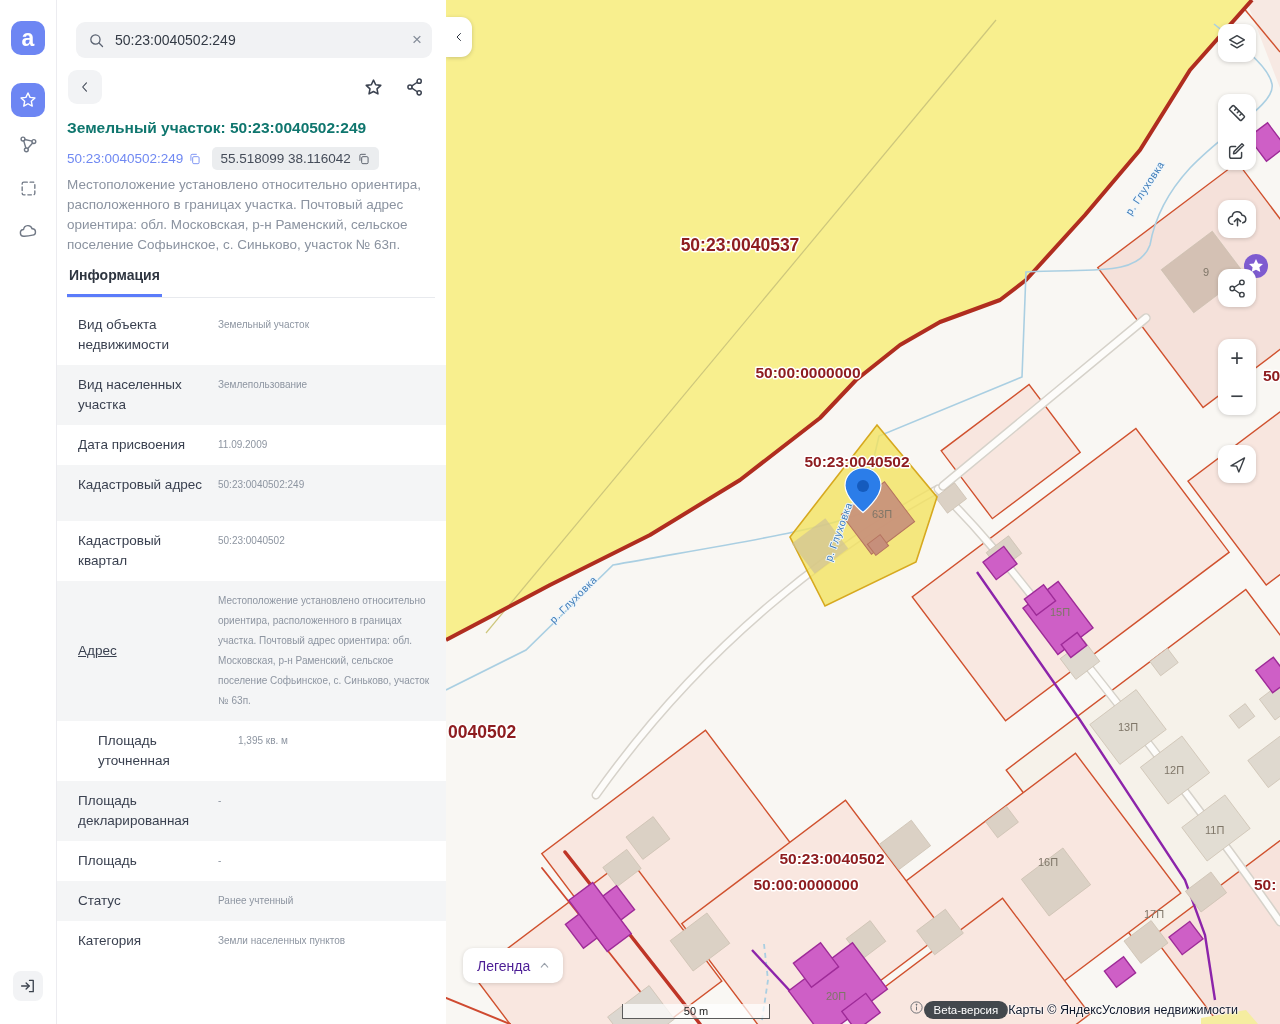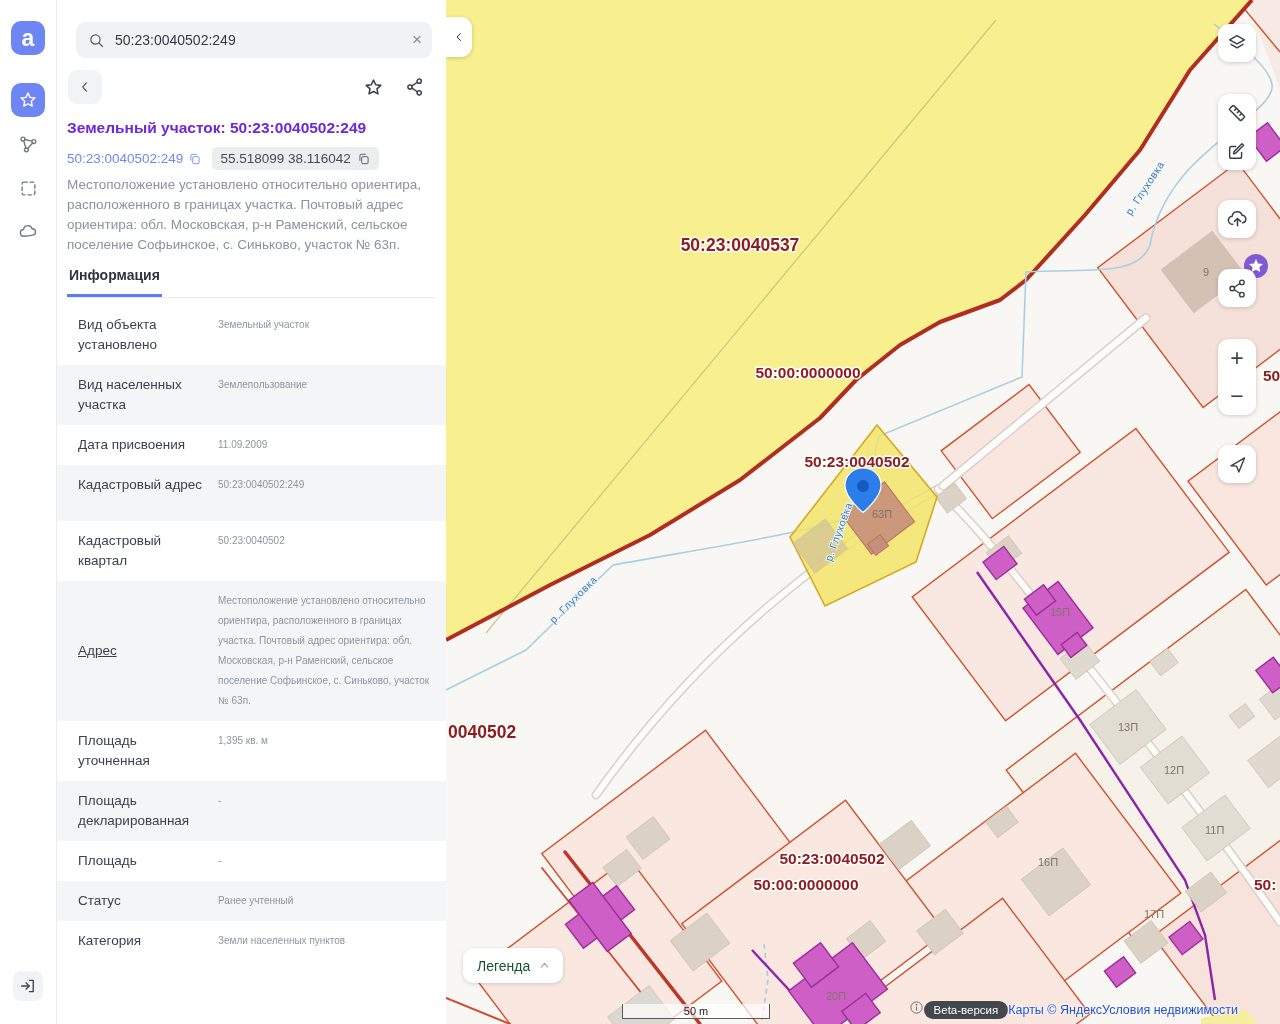--- a/index.html
+++ b/index.html
@@ -20,21 +20,21 @@
   .panel{position:absolute;left:56px;top:0;width:390px;height:1024px;background:#fff;z-index:25;overflow:hidden;}
   .search-box{position:absolute;left:20px;top:22px;width:356px;height:36px;background:#f1f2f4;border-radius:9px;display:flex;align-items:center;}
   .search-box svg{margin:0 8px 0 12px;stroke:#596170;fill:none;stroke-width:1.8;stroke-linecap:round;}
   .search-input{flex:1;border:none;background:transparent;font-size:14px;color:#333a45;outline:none;font-family:inherit;}
   .search-clear{width:30px;color:#858d99;font-size:17px;text-align:center;cursor:pointer;}
   .hdr-row{position:absolute;left:12px;top:70px;width:364px;height:36px;}
   .back-btn{position:absolute;left:0;top:0;width:34px;height:34px;border-radius:9px;background:#f2f3f5;display:flex;align-items:center;justify-content:center;}
   .back-btn svg,.hdr-ic svg{stroke:#3b4250;fill:none;stroke-width:1.8;stroke-linecap:round;stroke-linejoin:round;}
   .hdr-ic{position:absolute;top:0;width:34px;height:34px;border-radius:9px;display:flex;align-items:center;justify-content:center;}
   .hdr-fav{right:42px;} .hdr-share{right:0;}
-  .title{position:absolute;left:11px;top:119px;width:372px;font-size:15.5px;font-weight:700;color:#6d28d9;}
+  .title{position:absolute;left:11px;top:119px;width:372px;font-size:15.5px;font-weight:700;color:#0f766e;}
   .chips{position:absolute;left:11px;top:147px;display:flex;gap:10px;align-items:center;}
   .chip-link{display:flex;align-items:center;gap:5px;color:#7089f2;font-size:13.5px;}
   .chip-link svg{stroke:#7089f2;fill:none;stroke-width:1.5;}
   .chip-gray{display:flex;align-items:center;gap:6px;background:#ebedef;border-radius:5px;padding:4px 8px;color:#454c59;font-size:13.5px;}
   .chip-gray svg{stroke:#4b525e;fill:none;stroke-width:1.5;}
   .desc{position:absolute;left:11px;top:175px;width:370px;font-size:13.5px;line-height:20px;color:#8b93a0;}
   .tabs{position:absolute;left:11px;top:261px;width:368px;border-bottom:1px solid #e8eaee;}
   .tab{display:inline-block;padding:6px 2px 11px 2px;font-size:14px;font-weight:700;color:#2e3540;border-bottom:3px solid #5b7cfa;}
   .tbl{position:absolute;left:0;top:305px;width:390px;}
   .trow{display:flex;padding:10px 14px 10px 22px;}
@@ -54,29 +54,29 @@
                 box-shadow:0 1px 4px rgba(0,0,0,.18);display:flex;align-items:center;justify-content:center;z-index:20;}
   .collapse-tab svg{stroke:#2f3542;fill:none;stroke-width:2;stroke-linecap:round;stroke-linejoin:round;}
 
   .mtb{position:absolute;right:24px;z-index:20;background:#fff;border-radius:11px;box-shadow:0 1px 4px rgba(0,0,0,.18);}
   .mtb-btn{width:38px;height:38px;display:flex;align-items:center;justify-content:center;}
   .mtb-btn svg{stroke:#3b4046;fill:none;stroke-width:1.6;stroke-linecap:round;stroke-linejoin:round;}
   .zoom-txt{font-size:23px;color:#3b4046;font-weight:400;line-height:1;}
 
   .legend-btn{position:absolute;left:17px;top:948px;height:35px;background:#fff;border-radius:10px;box-shadow:0 1px 4px rgba(0,0,0,.15);
               display:flex;align-items:center;gap:8px;padding:0 12px 0 14px;z-index:20;}
-  .legend-btn span{font-size:14px;color:#14532d;}
+  .legend-btn span{font-size:14px;color:#4c1d95;}
   .legend-btn svg{stroke:#9aa1ab;fill:none;stroke-width:2;stroke-linecap:round;stroke-linejoin:round;}
 
   .scalebar{position:absolute;left:176px;top:1004px;width:146px;height:14px;background:rgba(255,255,255,.7);
             border:1.5px solid #5a5a5a;border-top:none;display:flex;align-items:center;justify-content:center;z-index:20;}
   .scalebar span{font-size:11px;color:#222;line-height:1;}
 
   .attrib{position:absolute;right:42px;bottom:5px;display:flex;align-items:center;z-index:20;}
-  .attrib .halo{font-size:12.5px;color:#1d4ed8;text-shadow:0 0 2px #fff,0 0 2px #fff,0 0 3px #fff;white-space:nowrap;}
+  .attrib .halo{font-size:12.5px;color:#0f172a;text-shadow:0 0 2px #fff,0 0 2px #fff,0 0 3px #fff;white-space:nowrap;}
   .beta-badge{background:#43484d;color:#fff;font-size:11.5px;border-radius:9px;padding:3px 10px;white-space:nowrap;}
   .info-ic svg{stroke:#5c6168;fill:none;stroke-width:1.4;}
 </style>
 </head>
 <body>
 
 <div class="stage">
 
   <div class="map">
     <svg width="834" height="1024" viewBox="0 0 834 1024">
@@ -362,21 +362,21 @@
     </div>
 
     <div class="desc">Местоположение установлено относительно ориентира, расположенного в границах участка. Почтовый адрес ориентира: обл. Московская, р-н Раменский, сельское поселение Софьинское, с. Синьково, участок № 63п.</div>
 
     <div class="tabs">
       <span class="tab">Информация</span>
     </div>
 
     <div class="tbl">
       <div class="trow" style="min-height:36px;">
-        <div class="tl">Вид объекта установлено</div>
+        <div class="tl">Вид объекта недвижимости</div>
           <div class="tv">Земельный участок</div>
         </div>
       <div class="trow alt" style="min-height:36px;">
         <div class="tl">Вид населенных участка</div>
           <div class="tv">Землепользование</div>
         </div>
       <div class="trow">
         <div class="tl">Дата присвоения</div>
           <div class="tv">11.09.2009</div>
         </div>
@@ -385,21 +385,21 @@
           <div class="tv">50:23:0040502:249</div>
         </div>
       <div class="trow" style="min-height:36px;">
         <div class="tl">Кадастровый квартал</div>
           <div class="tv">50:23:0040502</div>
         </div>
       <div class="trow alt">
         <div class="tl" style="align-self:center;text-decoration:underline;">Адрес</div>
           <div class="tv">Местоположение установлено относительно ориентира, расположенного в границах участка. Почтовый адрес ориентира: обл. Московская, р-н Раменский, сельское поселение Софьинское, с. Синьково, участок № 63п.</div>
         </div>
-      <div class="trow" style="min-height:36px;">
+      <div class="trow" style="min-height:36px;margin-left:20px;">
         <div class="tl">Площадь уточненная</div>
           <div class="tv">1,395 кв. м</div>
         </div>
       <div class="trow alt" style="min-height:36px;">
         <div class="tl">Площадь декларированная</div>
           <div class="tv">-</div>
         </div>
       <div class="trow">
         <div class="tl">Площадь</div>
           <div class="tv">-</div>

